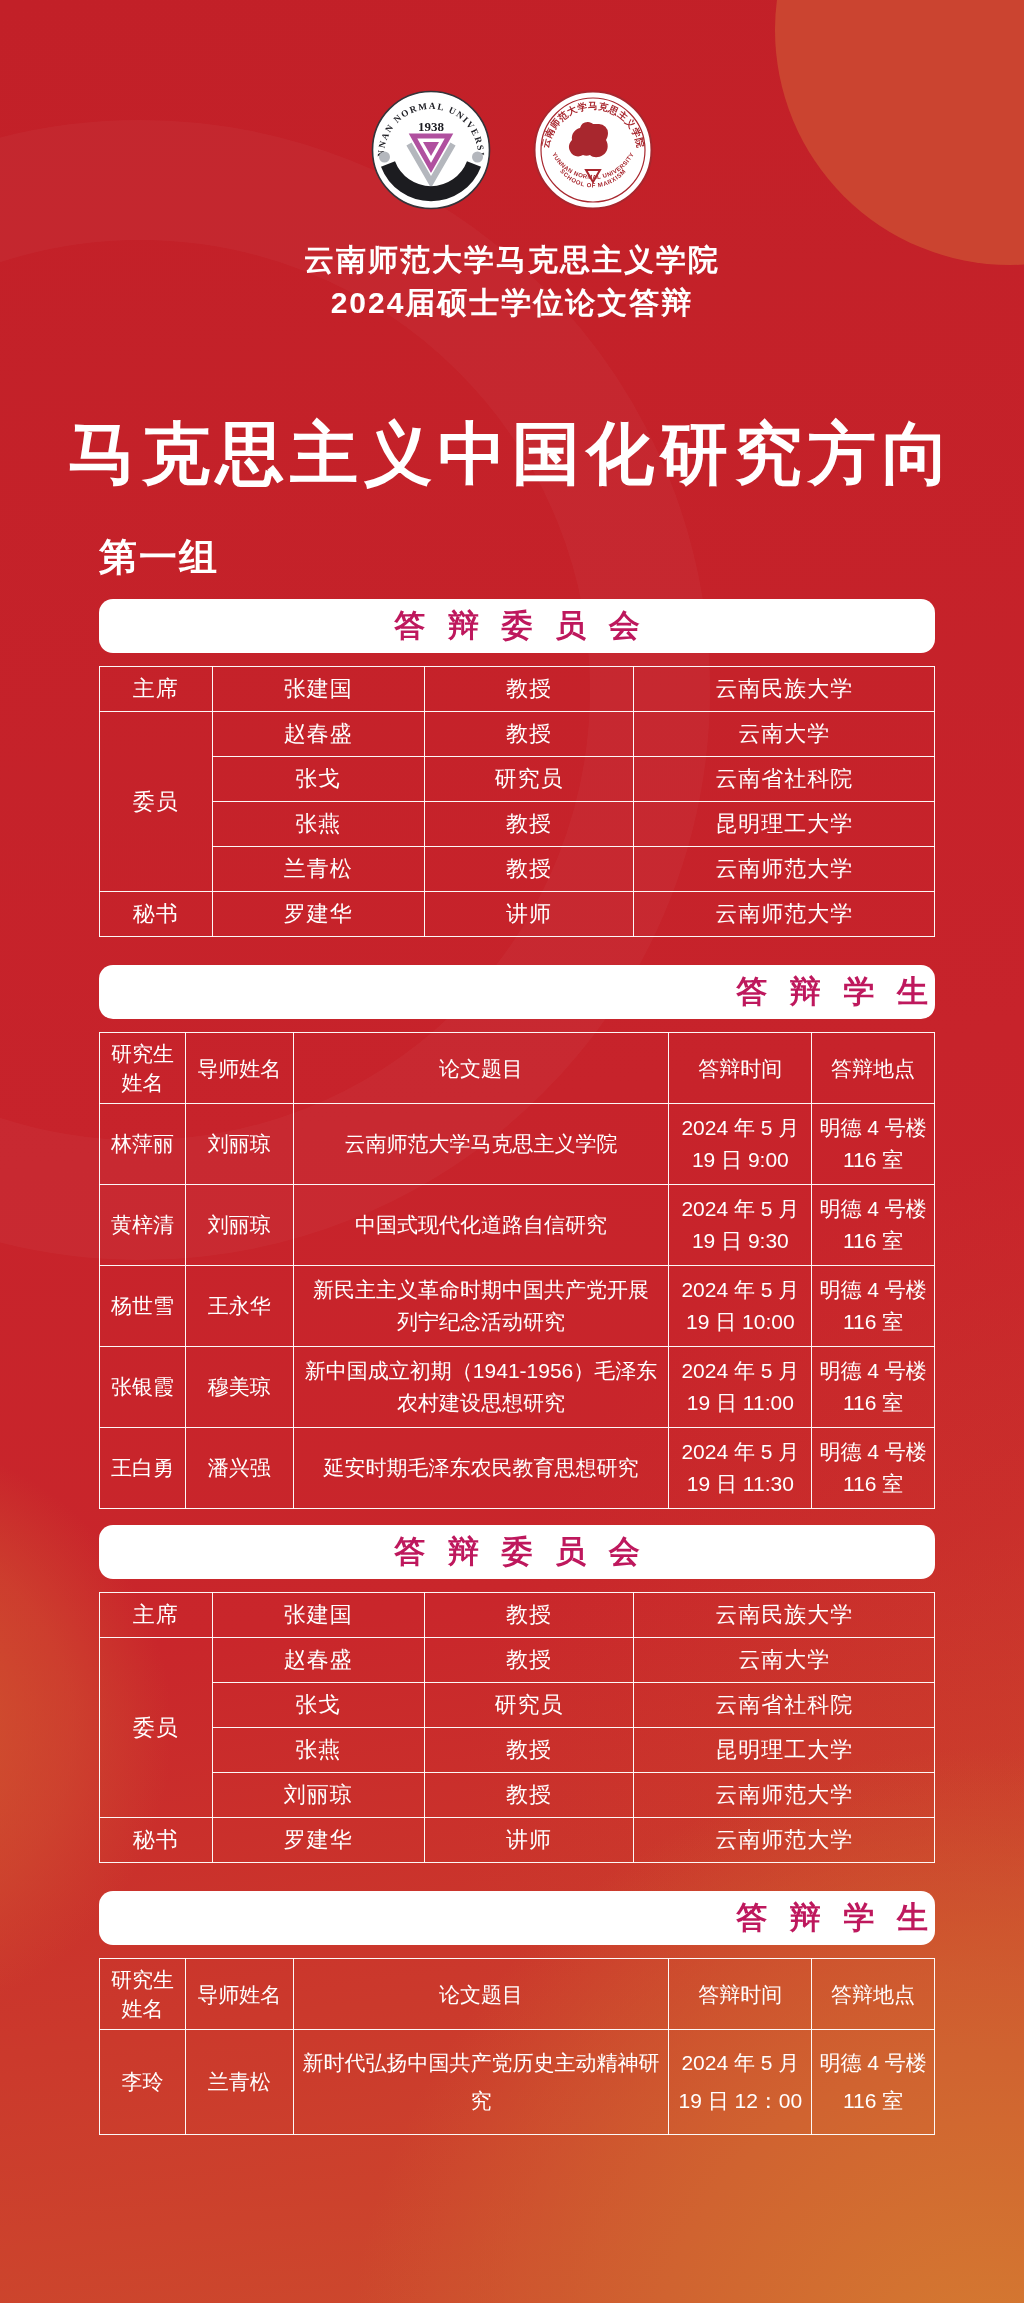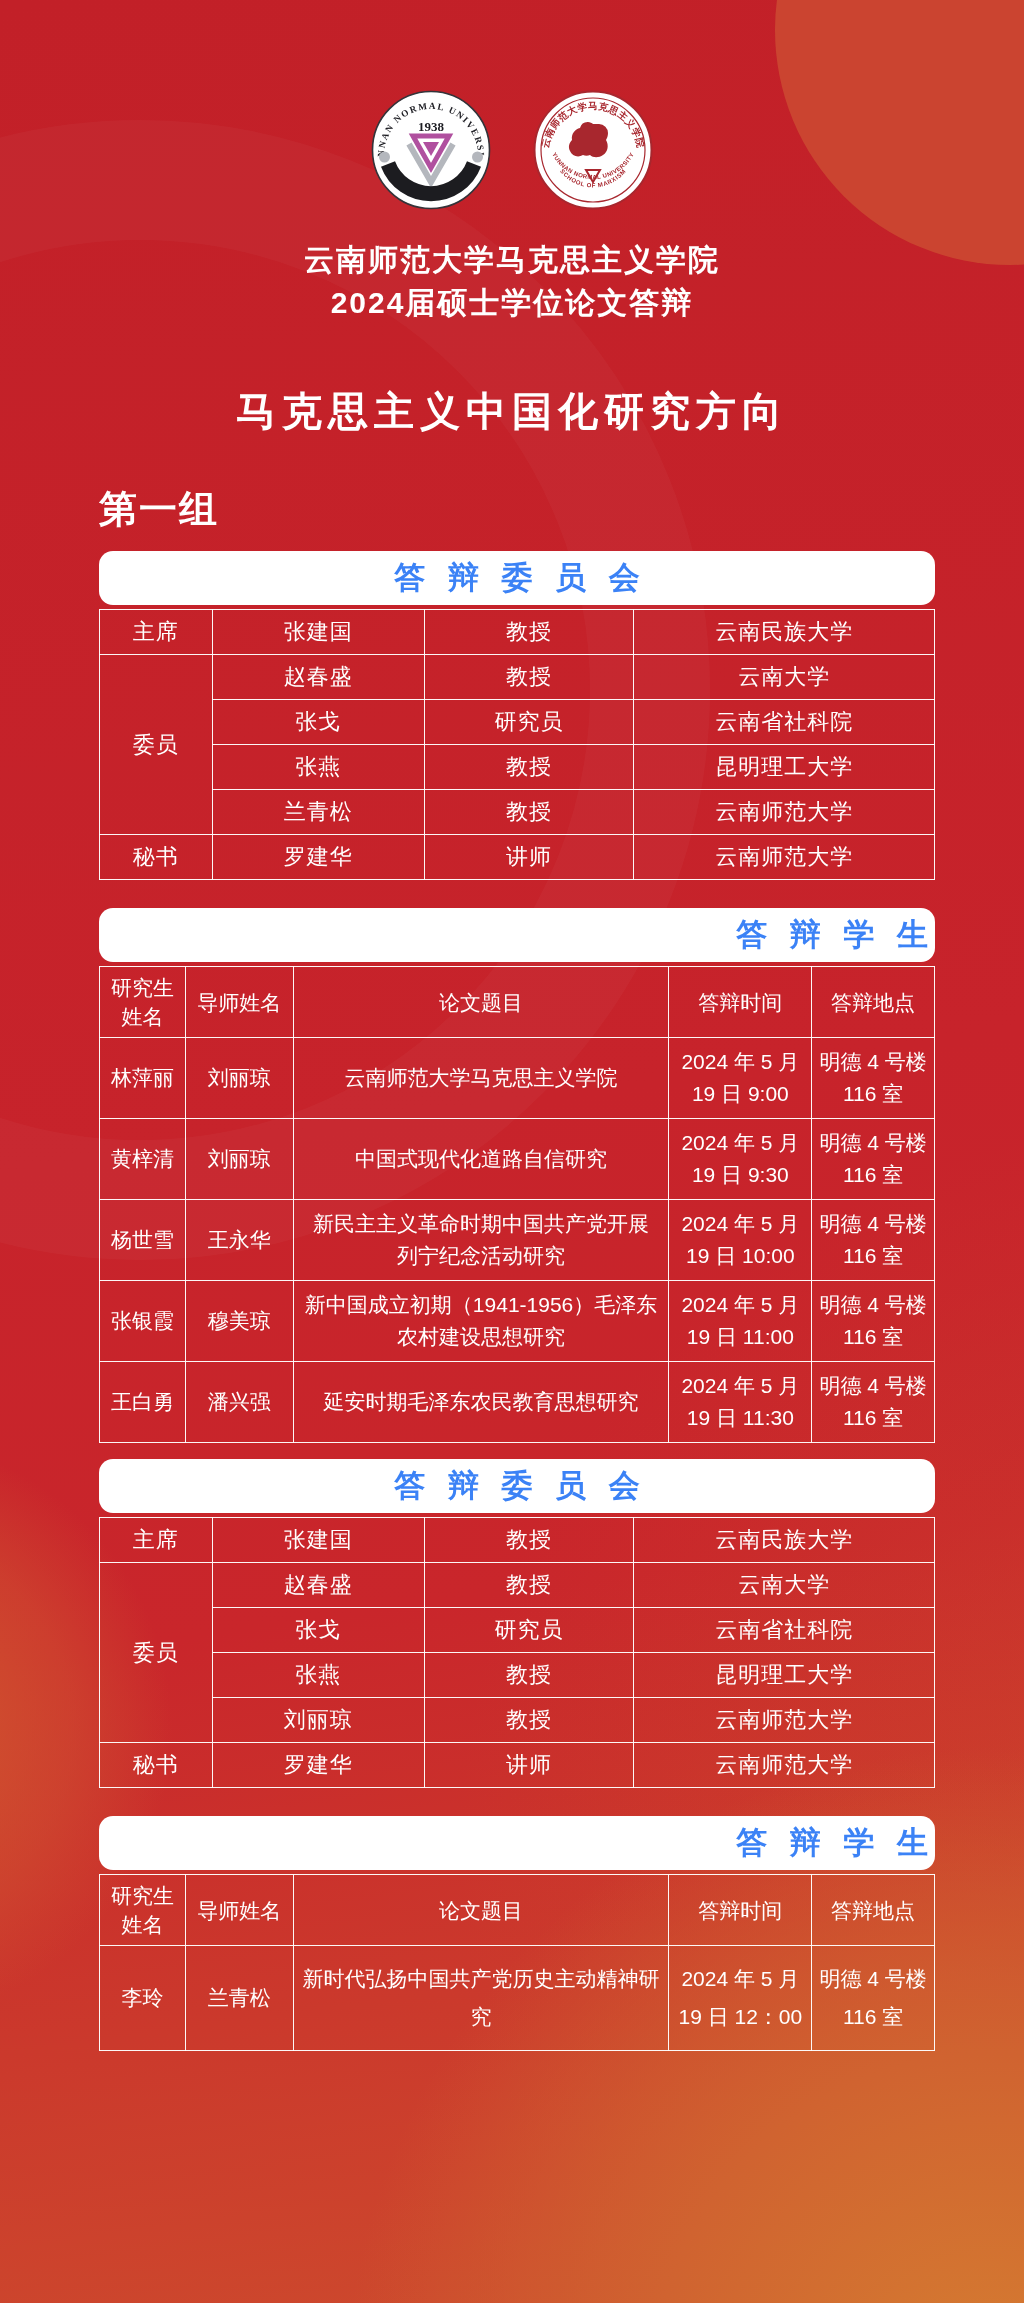--- a/index.html
+++ b/index.html
@@ -18,39 +18,39 @@
   }
   .swirl{
     position:absolute;width:900px;height:900px;border-radius:50%;
     left:-430px;top:120px;border:120px solid rgba(255,255,255,.03);
   }
   
   .logos{position:relative;padding-top:90px;display:flex;justify-content:center;gap:42px;}
   .logo{width:120px;height:120px;display:block;}
   .school-lines{position:relative;margin-top:28px;text-align:center;
     font-size:30px;font-weight:700;line-height:43px;letter-spacing:2px;}
-  .main-title{position:relative;margin-top:48px;text-align:center;
-    font-family:Liberation Sans, sans-serif;
-    font-size:40px;font-weight:700;line-height:78px;letter-spacing:6px;}
+  .main-title{position:relative;margin-top:96px;text-align:center;
+    font-family:Liberation Mono, monospace;
+    font-size:68px;font-weight:700;line-height:78px;letter-spacing:6px;}
   
   .content{position:relative;width:836px;margin-left:99px;}
   .group-label{margin-top:34px;font-family:"Liberation Serif","DejaVu Serif",serif;
     font-size:38px;font-weight:700;letter-spacing:2px;}
   .banner{margin-top:16px;height:54px;background:#ffffff;border-radius:14px;
     display:flex;align-items:center;justify-content:center;
-    color:#3b82f6;font-size:31px;font-weight:800;letter-spacing:7px;text-indent:7px;}
+    color:#be185d;font-size:31px;font-weight:800;letter-spacing:7px;text-indent:7px;}
   table{width:100%;border-collapse:collapse;table-layout:fixed;margin-top:16px;}
   td,th{border:1.5px solid rgba(255,255,255,.96);text-align:center;vertical-align:middle;
     font-weight:400;color:#fff;overflow:hidden;}
   .committee td{height:42px;font-size:22px;letter-spacing:1px;}
   .students th{font-size:21px;line-height:29px;padding:6px 2px;white-space:pre-line;font-weight:500;}
   .students td{font-size:21px;line-height:32px;padding:8px 6px;white-space:pre-line;}
   .students td.thesis{padding:8px 10px;}
   .students.tall td{padding:14px 6px;line-height:38px;}
-  .banner + table{margin-top:4px;}
+  .banner + table{margin-top:13px;}
   .gap-lg{margin-top:28px;justify-content:flex-end;}
 </style>
 </head>
 <body>
 
 <div class="page">
   <div class="corner-circle"></div>
   <div class="swirl"></div>
 
   <div class="logos">

